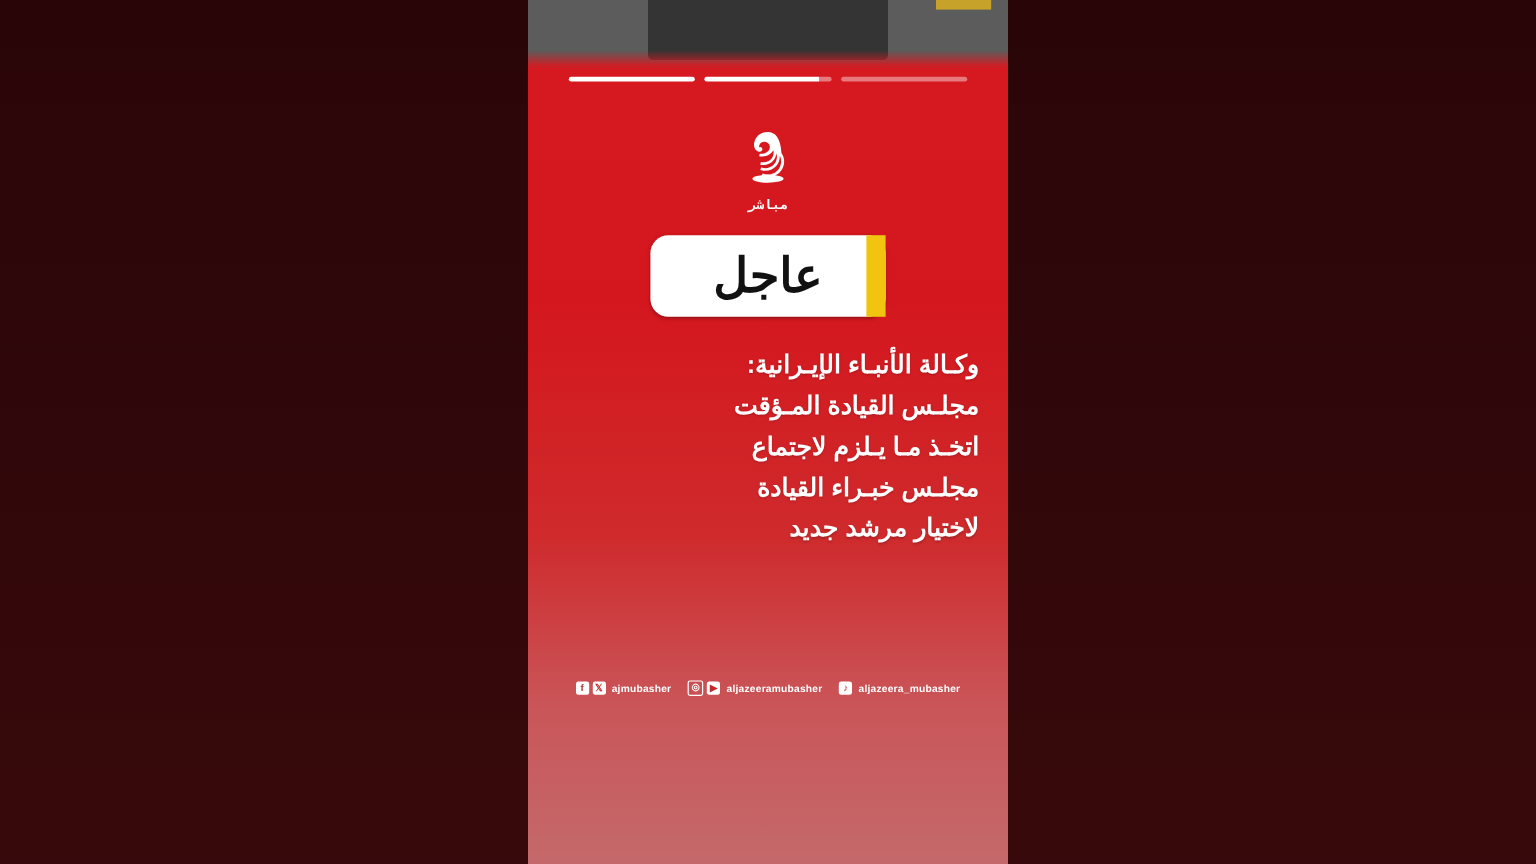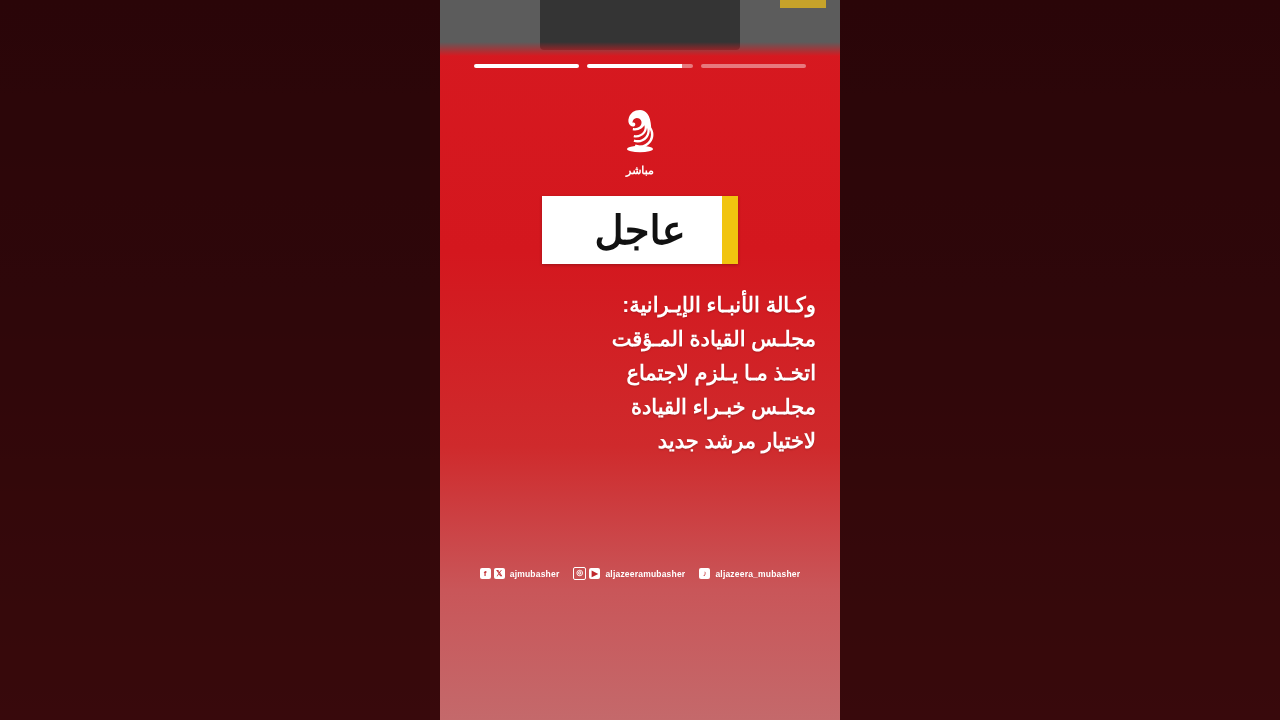--- a/index.html
+++ b/index.html
@@ -125,35 +125,37 @@
     color: #fff;
   }
   .logo svg { display: block; margin: 0 auto; }
   .logo-sub {
     margin-top: 4px;
     font-size: 11px;
     font-weight: 700;
     color: #ffffff;
     letter-spacing: 0.5px;
     direction: rtl;
+    font-family: Liberation Mono, monospace;
   }
 
   
   .urgent {
     position: absolute;
     top: 196px;
     left: 50%;
     transform: translateX(-50%);
     width: 196px;
     height: 68px;
     background: #ffffff;
     display: flex;
     align-items: center;
     justify-content: center;
     box-shadow: 0 1px 3px rgba(0,0,0,0.25);
+    border-radius: 15px;
   }
   .urgent-label {
     color: #111;
     font-size: 40px;
     font-weight: 700;
     direction: rtl;
     letter-spacing: 4px;
     line-height: 1;
   }
   .urgent-accent {

